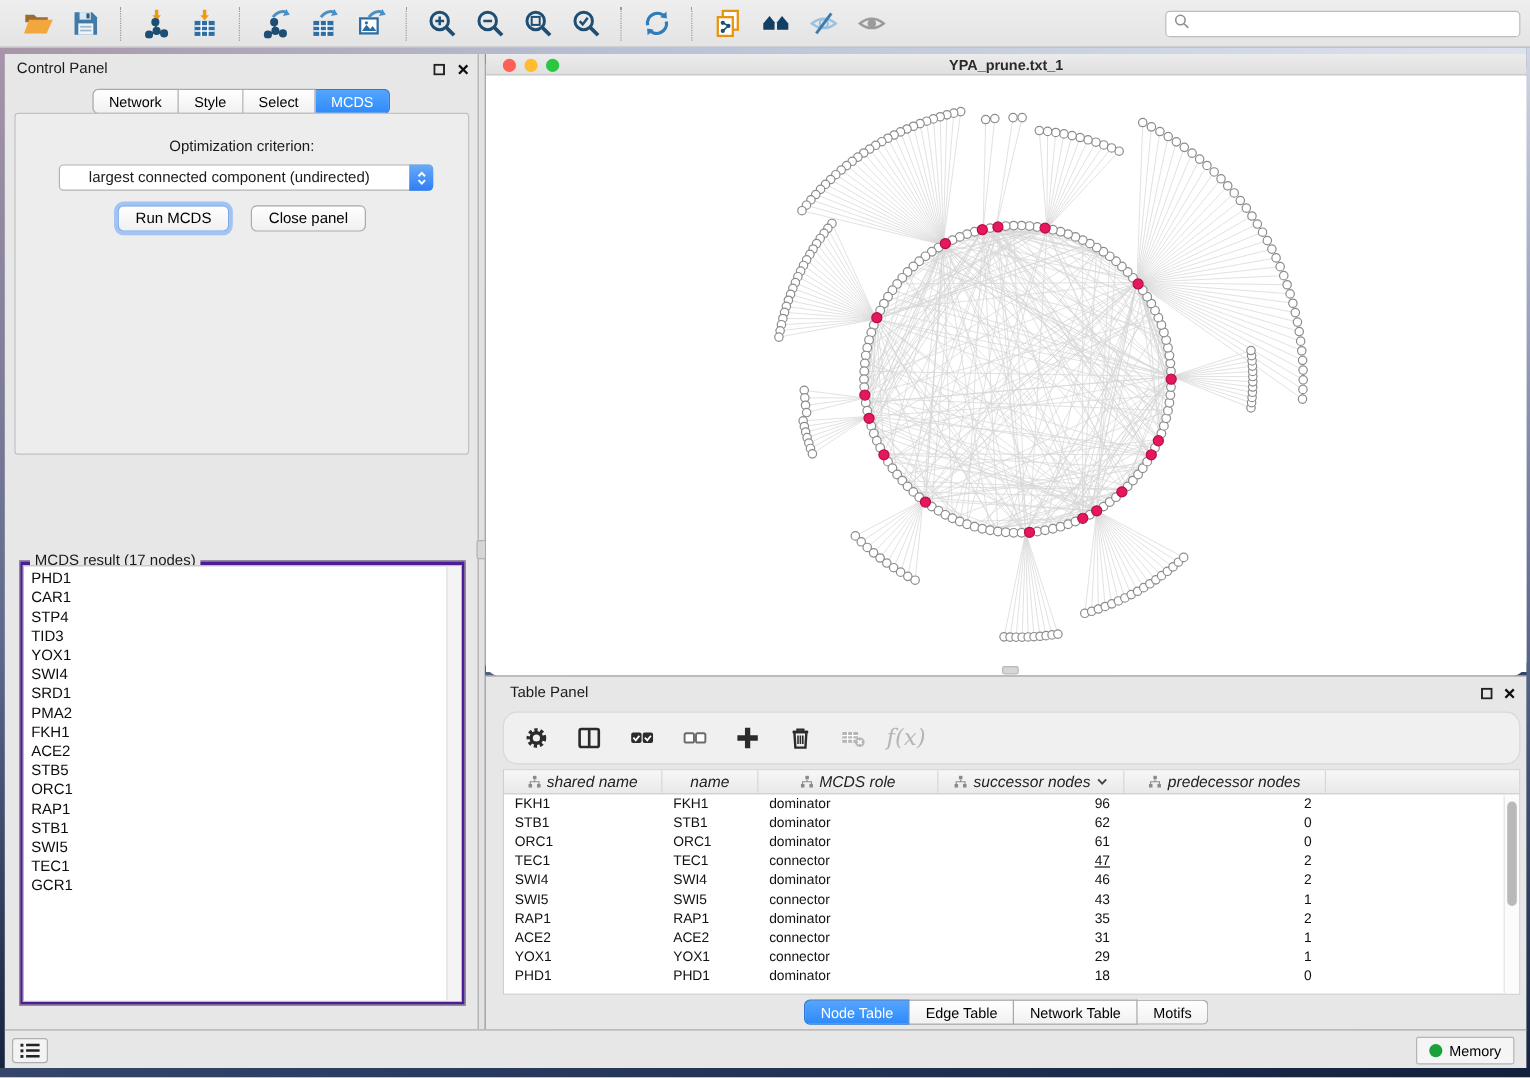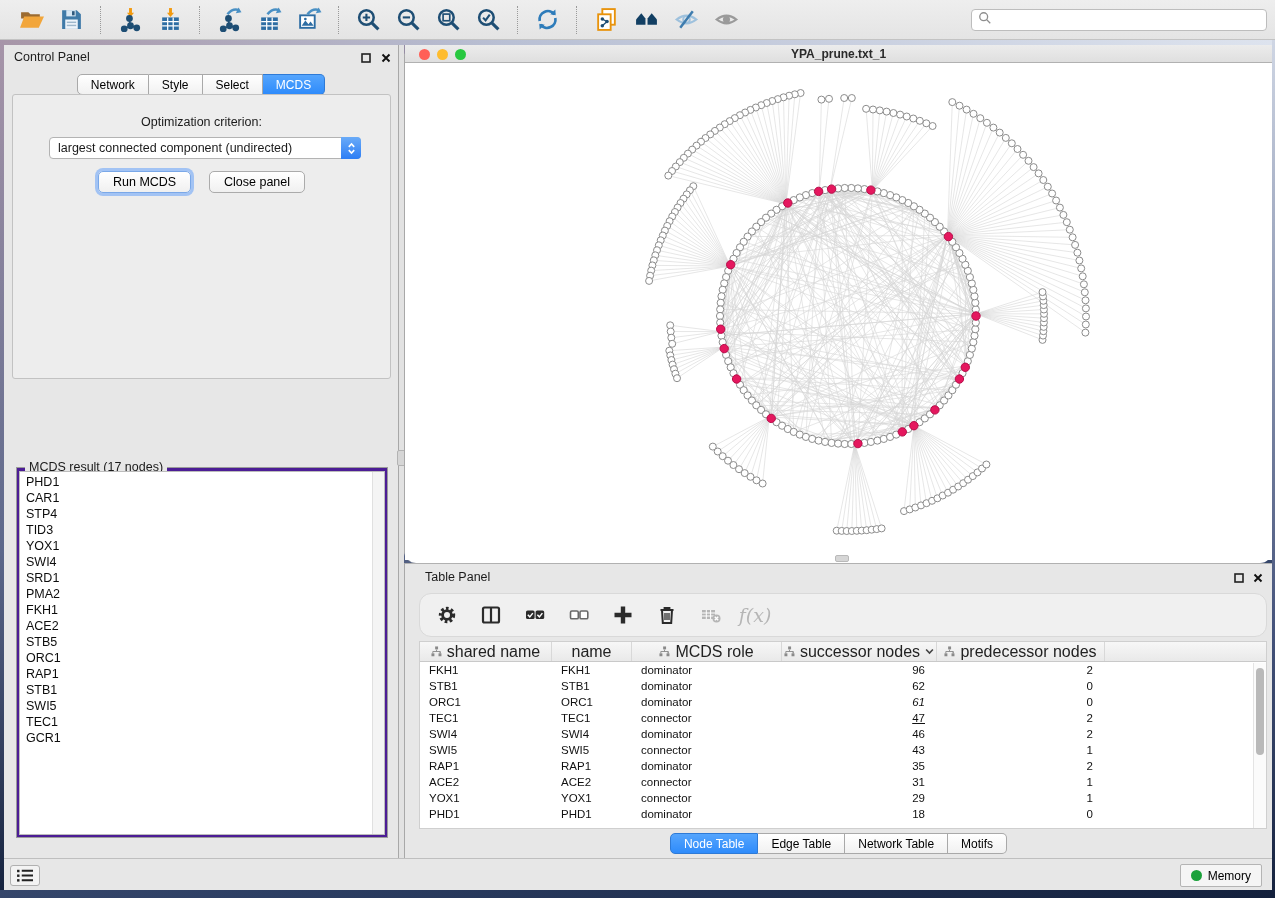--- a/index.html
+++ b/index.html
@@ -42,21 +42,21 @@
   .tab-btn { height:21px; padding:0 13px; background:linear-gradient(#ffffff,#f1f1f1);
              border:1px solid #a9a9a9; border-left-width:0; font-size:12px; display:flex;
              align-items:center; font-family:inherit; }
   .tab-btn:first-child { border-left-width:1px; border-radius:5px 0 0 5px; }
   .tab-btn:last-child { border-radius:0 5px 5px 0; }
   .tab-btn.active { background:linear-gradient(#55a5fd,#2e8bfb); color:#fff; border-color:#2e7ad6; }
   .cp-inner { position:absolute; left:8px; top:49px; width:379px; height:285px;
               background:#ededed; border:1px solid #c2c2c2; border-radius:3px; }
   .opt-label { position:absolute; left:0; top:20px; width:100%; text-align:center; font-size:12.5px; }
   .combo { position:absolute; left:36px; top:42px; width:312px; height:22px; background:#fff;
-           border:1px solid #b3b3b3; border-radius:4px; display:flex; align-items:center; }
+           border:1px solid #b3b3b3; border-radius:4px; display:flex; align-items:center;padding-left:16px; }
   .combo-text { flex:1; padding-left:8px; font-size:12.5px; white-space:nowrap; overflow:hidden; }
   .combo-btn { width:20px; height:22px; margin:-1px -1px -1px 0; border-radius:0 4px 4px 0;
                background:linear-gradient(#6aabf8,#2d7ef5); display:flex; align-items:center; justify-content:center; }
   .cp-btn { position:absolute; top:76px; height:22px; background:linear-gradient(#ffffff,#f0f0f0);
             border:1px solid #ababab; border-radius:5px; font-size:12.5px; font-family:inherit; padding:0 14px; }
   .cp-btn.focused { box-shadow:0 0 0 3px rgba(100,160,250,.55); border-color:#7aa8e8; }
   .groupbox { position:absolute; left:12px; top:422px; width:372px; height:371px;
               border:1px solid #9b9b9b; background:#4c1d95;padding-left:16px; }
   .groupbox-legend { position:absolute; left:8px; top:-8px; background:#e7e7e7; padding:0 4px; font-size:12.5px; }
   .mcds-listwrap { position:absolute; left:2px; top:3px; right:2px; bottom:2px; background:#fff;
@@ -92,22 +92,22 @@
                 border:1px solid #d9d9d9; border-radius:12px; display:flex; align-items:center;
                 gap:18px; padding-left:14px; }
   .tp-ico { width:26px; height:26px; display:flex; align-items:center; justify-content:center;
             background:transparent; border:none; }
   .tp-ico svg { width:22px; height:22px; }
   .fx-label { font-family:"DejaVu Serif",serif; font-style:italic; font-size:19px; color:#b5b5b5; }
   .node-table { position:absolute; left:14px; top:77px; right:5px; height:188px; background:#fff;
                 border:1px solid #cfcfcf; overflow:hidden; }
   .nt-header { display:flex; height:20px; background:linear-gradient(#f7f7f7,#e9e9e9);
                border-bottom:1px solid #c9c9c9; }
-  .nt-hcell { display:flex; align-items:center; justify-content:center; gap:5px; font-size:16px;
-              color:#222; border-right:1px solid #d8d8d8; }
+  .nt-hcell { display:flex; align-items:center; justify-content:center; gap:5px; font-size:13px;
+              color:#222; border-right:1px solid #d8d8d8;font-style:italic; }
   .nt-row { display:flex; height:16px; align-items:center; }
   .nt-cell { font-size:11.5px; color:#111; white-space:nowrap; overflow:hidden; }
   .nt-cell.left { padding-left:9px; text-align:left; }
   .nt-cell.right { padding-right:12px; text-align:right; }
   .nt-scroll { position:absolute; right:0; top:21px; bottom:0; width:13px; background:#fbfbfb;
                border-left:1px solid #e4e4e4; }
   .nt-thumb { position:absolute; left:2px; top:5px; width:8px; height:87px; background:#b9b9b9; border-radius:4px; }
   .tp-tabs { position:absolute; top:269px; left:0; width:100%; display:flex; justify-content:center;align-items:center; }
 
   
@@ -1300,21 +1300,21 @@
               <div class="nt-cell left" style="width: 132px;">STB1</div>
               <div class="nt-cell left" style="width: 80px;">STB1</div>
               <div class="nt-cell left" style="width: 150px;">dominator</div>
               <div class="nt-cell right" style="width: 155px;">62</div>
               <div class="nt-cell right" style="width: 168px;">0</div>
             </div>
             <div class="nt-row">
               <div class="nt-cell left" style="width: 132px;">ORC1</div>
               <div class="nt-cell left" style="width: 80px;">ORC1</div>
               <div class="nt-cell left" style="width: 150px;">dominator</div>
-              <div class="nt-cell right" style="width: 155px; font-style: italic;">61</div>
+              <div class="nt-cell right" style="width: 155px;">61</div>
               <div class="nt-cell right" style="width: 168px;">0</div>
             </div>
             <div class="nt-row">
               <div class="nt-cell left" style="width: 132px;">TEC1</div>
               <div class="nt-cell left" style="width: 80px;">TEC1</div>
               <div class="nt-cell left" style="width: 150px;">connector</div>
               <div class="nt-cell right" style="width: 155px; text-decoration: underline;">47</div>
               <div class="nt-cell right" style="width: 168px;">2</div>
             </div>
             <div class="nt-row">

